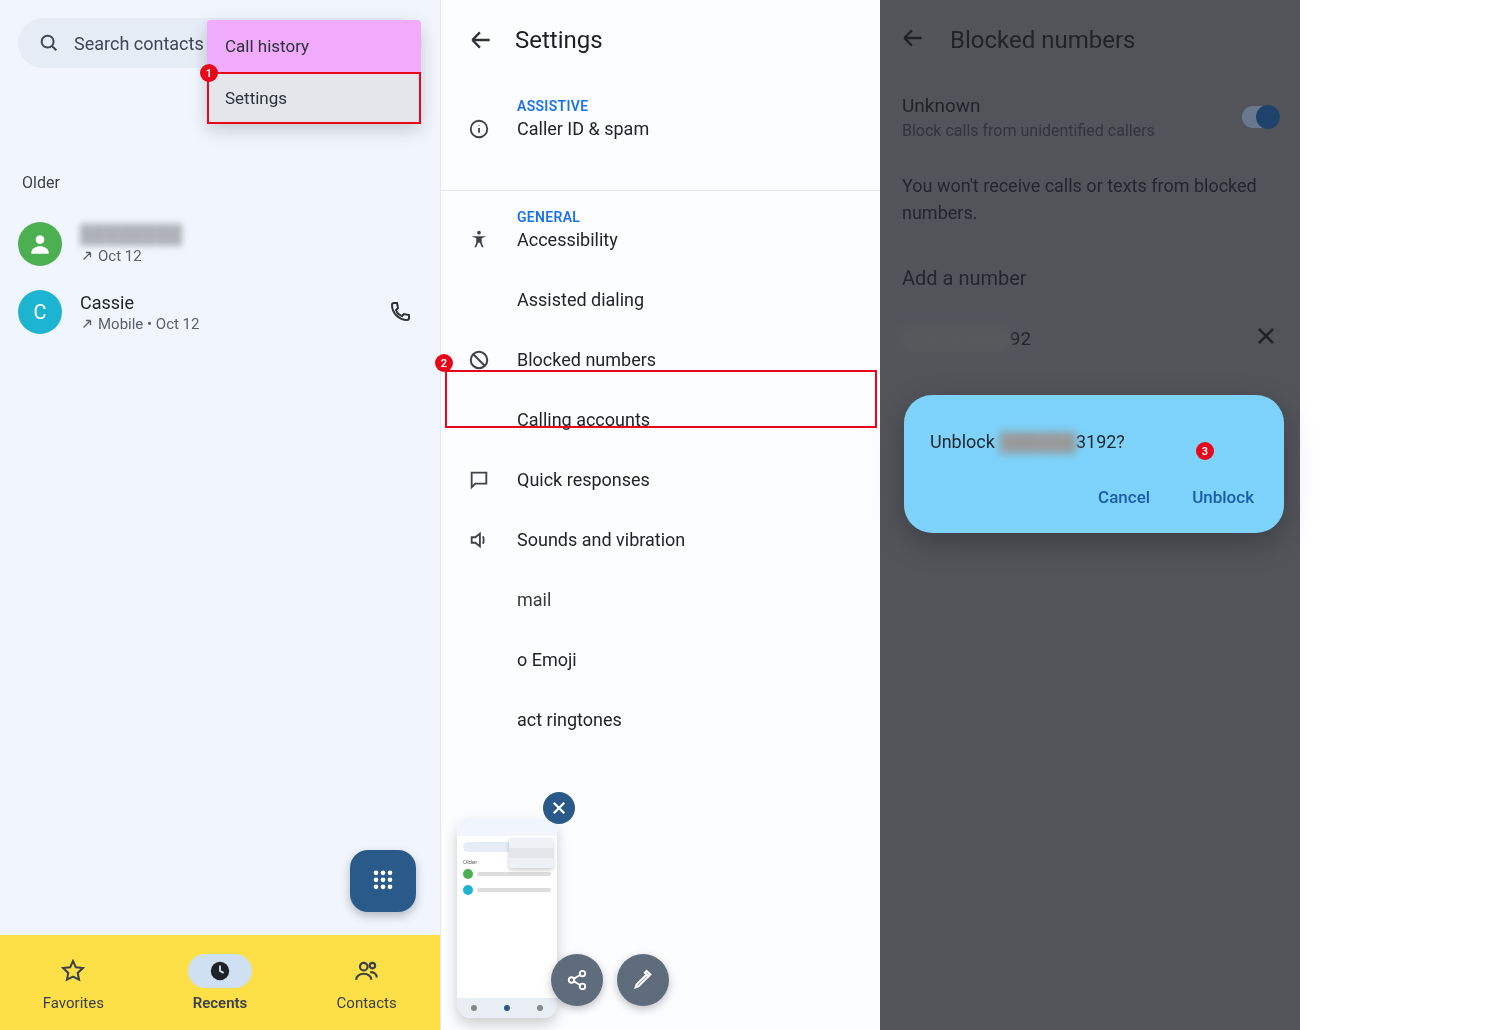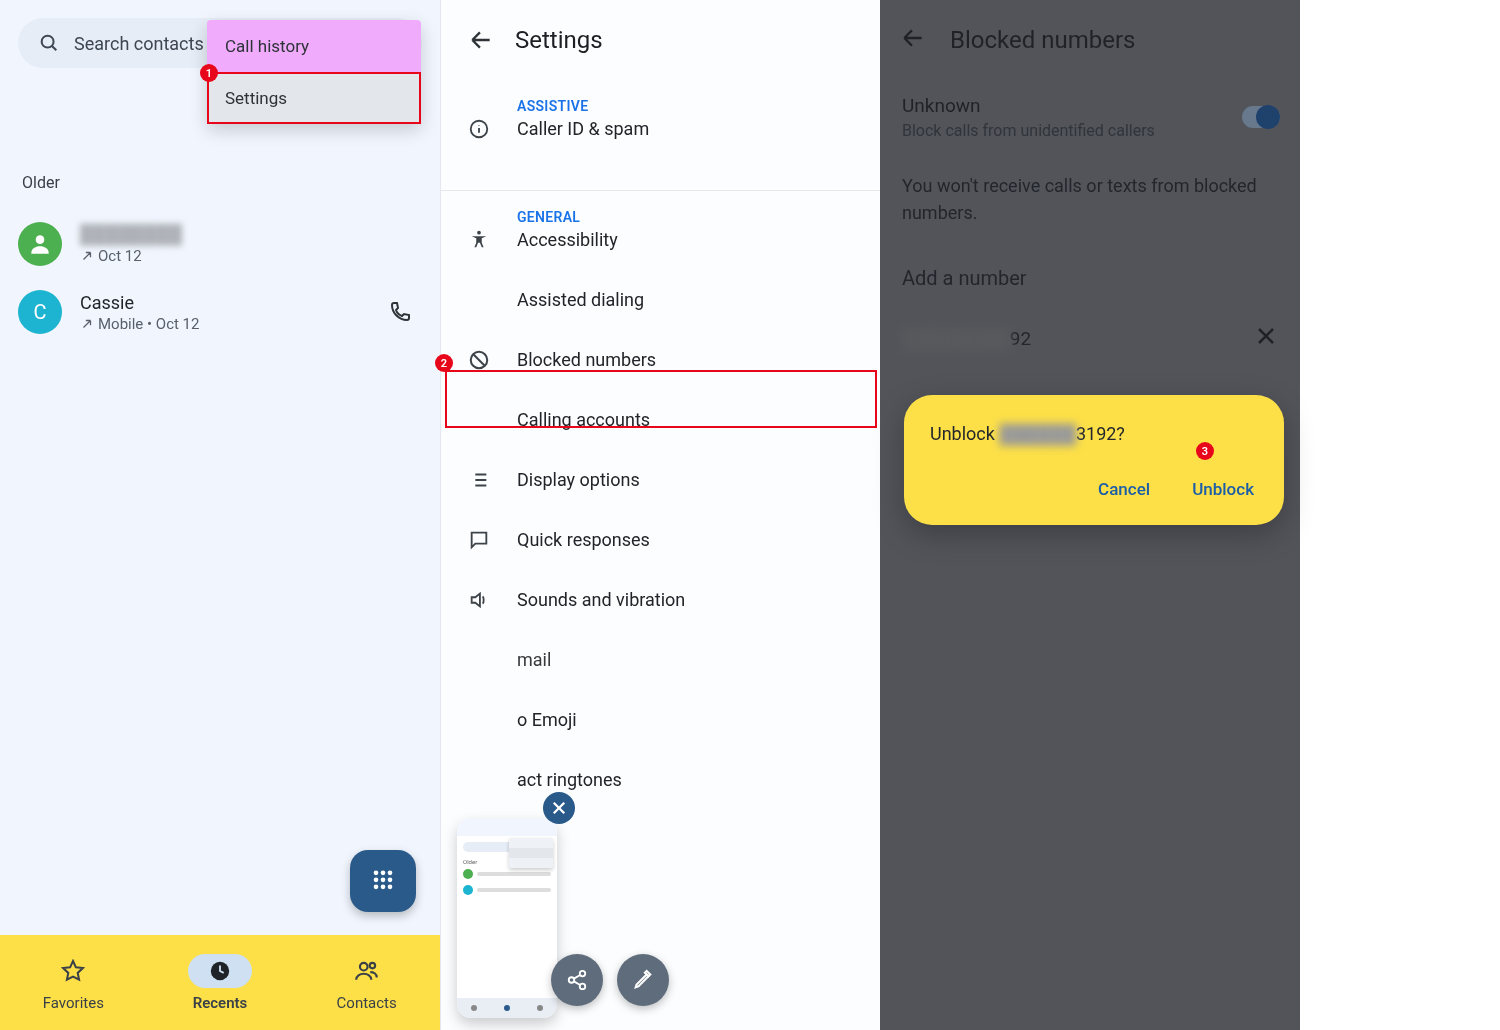--- a/index.html
+++ b/index.html
@@ -70,21 +70,21 @@
   .p3-row .label { font-size:19px; margin-bottom:4px; }
   .p3-row .sub { font-size:16px; color:#3c4349; }
   .p3-toggle { position:absolute; right:20px; top:106px; width:38px; height:22px; border-radius:12px; background:#a7c3e6; }
   .p3-toggle .knob { position:absolute; right:0; top:-1px; width:24px; height:24px; border-radius:50%; background:#1a5da8; }
   .p3-info { padding:18px 22px 30px 22px; font-size:18px; color:#22262b; line-height:1.5; }
   .p3-add { padding:10px 22px 30px 22px; font-size:20px; color:#22262b; }
   .p3-number-row { display:flex; align-items:center; padding:4px 22px; }
   .p3-num { font-size:19px; color:#22262b; }
   .p3-num .blur { filter:blur(4px); color:#888; }
   .p3-x { margin-left:auto; }
-  .dialog { position:absolute; top:395px; left:24px; right:16px; background:#fde047; border-radius:28px; padding:28px 26px 20px 26px; box-shadow:0 10px 30px rgba(0,0,0,.25); z-index:10; }
+  .dialog { position:absolute; top:395px; left:24px; right:16px; background:#7dd3fc; border-radius:28px; padding:36px 26px 20px 26px; box-shadow:0 10px 30px rgba(0,0,0,.25); z-index:10; }
   .dialog-text { font-size:18px; color:#23272c; }
   .dialog-text .blur { filter:blur(4px); color:#999; }
   .dialog-actions { display:flex; justify-content:flex-end; gap:34px; margin-top:28px;align-items:center; }
   .dialog-btn { font-size:17px; color:#1a5da8; font-weight:500; padding:6px 4px; }
 </style>
 </head>
 <body>
 
 <div class="container">
 
@@ -234,33 +234,20 @@
           <svg width="22" height="22" viewBox="0 0 24 24" fill="none" stroke="#3c4349" stroke-width="2.2">
             <circle cx="12" cy="12" r="9"></circle>
             <line x1="5.5" y1="5.5" x2="18.5" y2="18.5"></line>
           </svg>
         </div>
       <div class="setting-label">Blocked numbers</div>
     </div>
     <div class="setting-row noicon">
       <div class="setting-icon"></div>
       <div class="setting-label">Calling accounts</div>
-    </div>
-    <div class="setting-row">
-      <div class="setting-icon">
-          <svg width="22" height="22" viewBox="0 0 24 24" fill="none" stroke="#3c4349" stroke-width="2.2">
-            <line x1="4" y1="6" x2="4" y2="6"></line>
-            <line x1="8" y1="6" x2="20" y2="6"></line>
-            <line x1="4" y1="12" x2="4" y2="12"></line>
-            <line x1="8" y1="12" x2="20" y2="12"></line>
-            <line x1="4" y1="18" x2="4" y2="18"></line>
-            <line x1="8" y1="18" x2="20" y2="18"></line>
-          </svg>
-        </div>
-      <div class="setting-label">Display options</div>
     </div>
     <div class="setting-row">
       <div class="setting-icon">
           <svg width="22" height="22" viewBox="0 0 24 24" fill="none" stroke="#3c4349" stroke-width="2">
             <path d="M4 4h16v12H8l-4 4z"></path>
           </svg>
         </div>
       <div class="setting-label">Quick responses</div>
     </div>
     <div class="setting-row">

